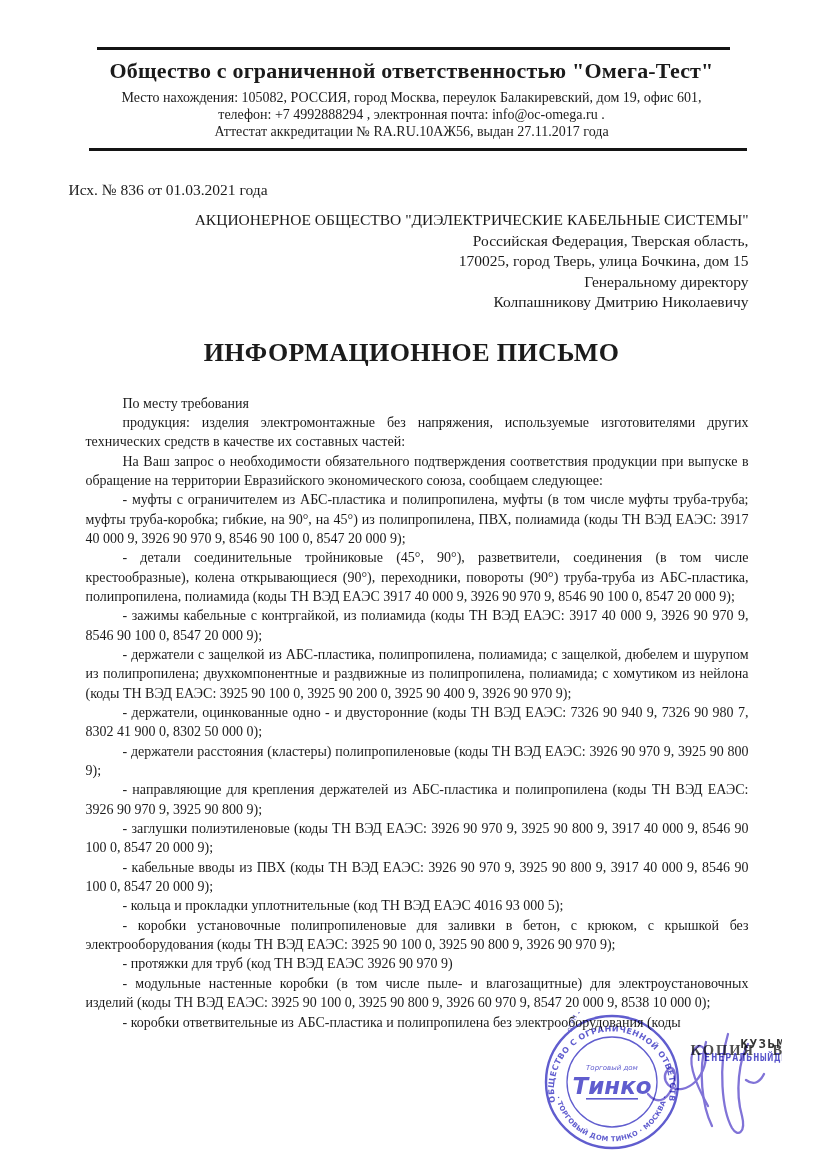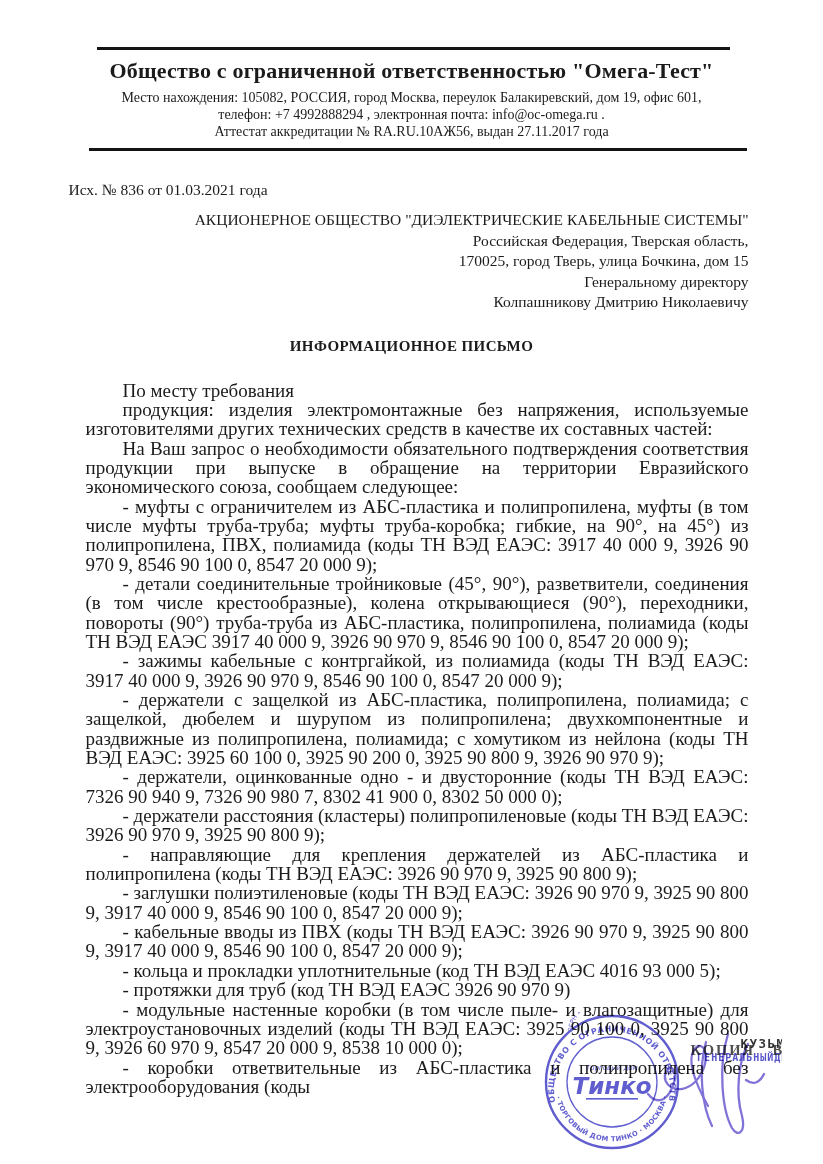--- a/index.html
+++ b/index.html
@@ -8,22 +8,22 @@
     background:#ffffff; color:#1b1b1b; overflow:hidden;
     font-family:"Liberation Serif", serif;
   }
   .rule-top { margin:47px 52px 0 55px; border-top:3px solid #141414; }
   .rule-bottom { margin:3px 35px 0 47px; border-top:3px solid #141414; }
   .header-block { padding:6px 20px 5px; text-align:center; }
   .company-name { font-size:22px; font-weight:bold; margin:2px 0 5px; letter-spacing:.2px; }
   .header-line { font-size:14px; line-height:17px; }
   .ref-line { margin:30px 0 0 27px; font-size:15.5px; }
   .addressee { margin:11px 33px 0 120px; text-align:right; font-size:15.5px; line-height:20.5px; }
-  .doc-title { margin:25px 0 8px; text-align:center; font-size:15px; font-weight:bold; letter-spacing:.4px; }
-  .letter-body { margin:26px 33px 0 44px; font-size:19px; line-height:19.35px; text-align:justify; }
+  .doc-title { margin:25px 0 8px; text-align:center; font-size:26px; font-weight:bold; letter-spacing:.4px; }
+  .letter-body { margin:26px 33px 0 44px; font-size:14px; line-height:19.35px; text-align:justify; }
   .letter-body p { margin:0; text-indent:37px; }
 
   
   .stamp-layer { position:absolute; mix-blend-mode:multiply; pointer-events:none; }
   .copy-line1 {
     left:649px; top:1042px; color:#404040; opacity:.92; white-space:nowrap;
     font-family:Liberation Serif, serif; font-weight:bold;
     font-size:14.5px; letter-spacing:2px; word-spacing:12px;
   }
   .copy-line2 {
@@ -67,27 +67,28 @@
 
   <div class="doc-title">ИНФОРМАЦИОННОЕ ПИСЬМО</div>
 
   <div class="letter-body">
     <p>По месту требования</p>
     <p>продукция: изделия электромонтажные без напряжения, используемые изготовителями других технических средств в качестве их составных частей:</p>
     <p>На Ваш запрос о необходимости обязательного подтверждения соответствия продукции при выпуске в обращение на территории Евразийского экономического союза, сообщаем следующее:</p>
     <p>- муфты с ограничителем из АБС-пластика и полипропилена, муфты (в том числе муфты труба-труба; муфты труба-коробка; гибкие, на 90°, на 45°) из полипропилена, ПВХ, полиамида (коды ТН ВЭД ЕАЭС: 3917 40 000 9, 3926 90 970 9, 8546 90 100 0, 8547 20 000 9);</p>
     <p>- детали соединительные тройниковые (45°, 90°), разветвители, соединения (в том числе крестообразные), колена открывающиеся (90°), переходники, повороты (90°) труба-труба из АБС-пластика, полипропилена, полиамида (коды ТН ВЭД ЕАЭС 3917 40 000 9, 3926 90 970 9, 8546 90 100 0, 8547 20 000 9);</p>
     <p>- зажимы кабельные с контргайкой, из полиамида (коды ТН ВЭД ЕАЭС: 3917 40 000 9, 3926 90 970 9, 8546 90 100 0, 8547 20 000 9);</p>
-    <p>- держатели с защелкой из АБС-пластика, полипропилена, полиамида; с защелкой, дюбелем и шурупом из полипропилена; двухкомпонентные и раздвижные из полипропилена, полиамида; с хомутиком из нейлона (коды ТН ВЭД ЕАЭС: 3925 60 100 0, 3925 90 200 0, 3925 90 800 9, 3926 90 970 9);</p>
+    <p>- держатели с защелкой из АБС-пластика, полипропилена, полиамида; с защелкой, дюбелем и шурупом из полипропилена; двухкомпонентные и раздвижные из полипропилена, полиамида; с хомутиком из нейлона (коды ТН ВЭД ЕАЭС: 3925 90 100 0, 3925 90 200 0, 3925 90 400 9, 3926 90 970 9);</p>
     <p>- держатели, оцинкованные одно - и двусторонние (коды ТН ВЭД ЕАЭС: 7326 90 940 9, 7326 90 980 7, 8302 41 900 0, 8302 50 000 0);</p>
     <p>- держатели расстояния (кластеры) полипропиленовые (коды ТН ВЭД ЕАЭС: 3926 90 970 9, 3925 90 800 9);</p>
     <p>- направляющие для крепления держателей из АБС-пластика и полипропилена (коды ТН ВЭД ЕАЭС: 3926 90 970 9, 3925 90 800 9);</p>
     <p>- заглушки полиэтиленовые (коды ТН ВЭД ЕАЭС: 3926 90 970 9, 3925 90 800 9, 3917 40 000 9, 8546 90 100 0, 8547 20 000 9);</p>
     <p>- кабельные вводы из ПВХ (коды ТН ВЭД ЕАЭС: 3926 90 970 9, 3925 90 800 9, 3917 40 000 9, 8546 90 100 0, 8547 20 000 9);</p>
     <p>- кольца и прокладки уплотнительные (код ТН ВЭД ЕАЭС 4016 93 000 5);</p>
+    <p>- коробки установочные полипропиленовые для заливки в бетон, с крюком, с крышкой без электрооборудования (коды ТН ВЭД ЕАЭС: 3925 90 100 0, 3925 90 800 9, 3926 90 970 9);</p>
     <p>- протяжки для труб  (код ТН ВЭД ЕАЭС 3926 90 970 9)</p>
     <p>- модульные настенные коробки (в том числе пыле- и влагозащитные) для электроустановочных изделий (коды ТН ВЭД ЕАЭС: 3925 90 100 0, 3925 90 800 9, 3926 60 970 9, 8547 20 000 9, 8538 10 000 0);</p>
     <p>- коробки ответвительные из АБС-пластика и полипропилена без электрооборудования (коды</p>
   </div>
 
   <div class="stamp-layer copy-line1">КОПИЯ ВЕРНА</div>
   <div class="stamp-layer copy-line2">
     <span>ГЕНЕРАЛЬНЫЙ</span>
     <span>ДИРЕКТОР</span>
   </div>

